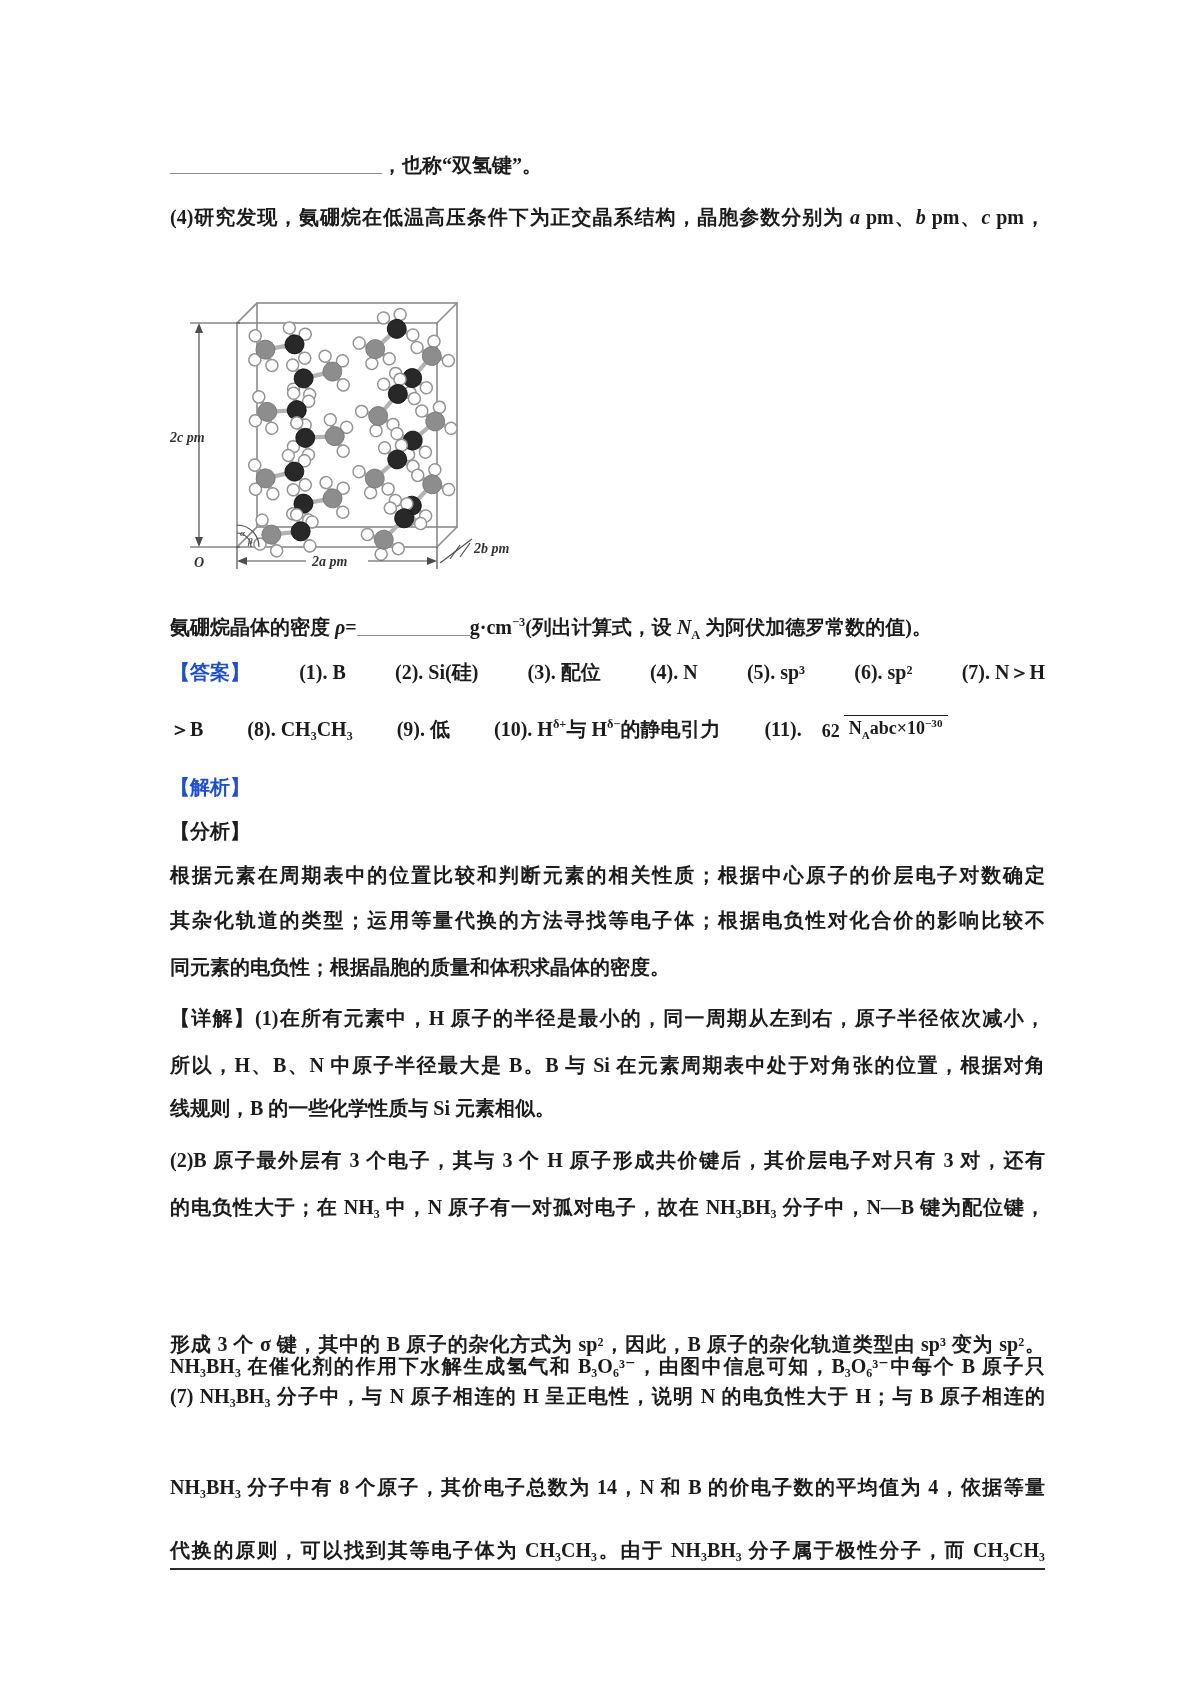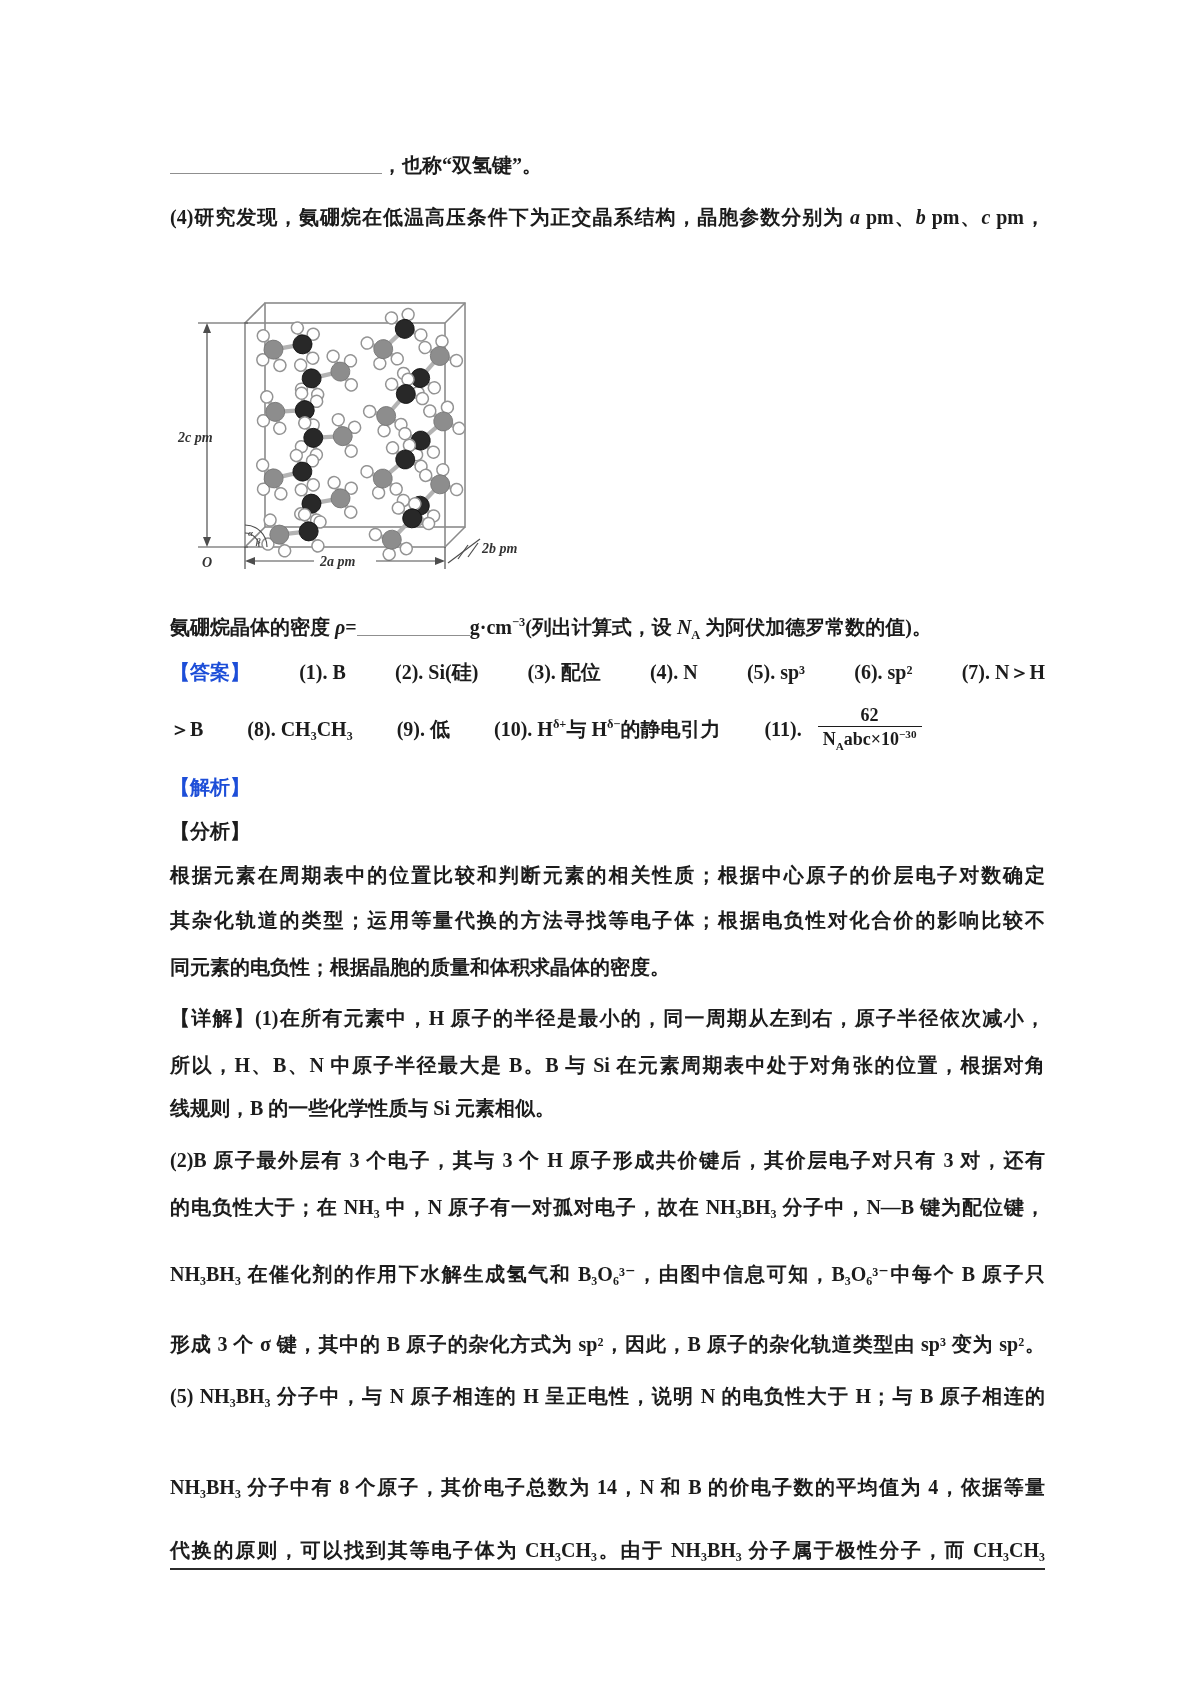--- a/index.html
+++ b/index.html
@@ -19,26 +19,26 @@
   sup.s, sub.s { font-size:0.62em; }
   .blue { color:#1d4ed8; }
   .blank {
     display:inline-block; height:20px; border-bottom:1.6px solid #8f8f8f;
     vertical-align:-2px;
   }
   .blank-w1 { width:212px; }
   .blank-w2 { width:113px; }
   .ansrow1 { display:flex; justify-content:space-between; align-items:baseline; }
   .ansrow2 { display:flex; align-items:center; gap:44px; height:64px; line-height:normal; white-space:nowrap; }
-  .frac { display:inline-flex; flex-direction:column; align-items:center;
+  .frac { display:inline-flex; flex-direction:row; align-items:flex-end;
           font-size:18px; line-height:1.25; vertical-align:middle; }
   .frac .den { border-top:1.6px solid #1c1c1c; padding:1px 5px 0 5px; }
   .frac .num { padding:0 4px; }
   .rule { position:absolute; left:170px; width:875px; height:0; border-top:2px solid #2b2b2b; }
-  .figure { position:absolute; left:176px; top:295px; }
+  .figure { position:absolute; left:168px; top:295px; }
   
   .edge { stroke:#8b8b8b; stroke-width:1.6; fill:none; }
   .dim  { stroke:#4d4d4d; stroke-width:1.2; fill:none; }
   .arrowhead { fill:#4d4d4d; }
   .bond { stroke:#b3b3b3; stroke-width:4.2; stroke-linecap:round; }
   .hat   { fill:#ffffff; stroke:#949494; stroke-width:1.5; }
   .natom { fill:#8d8d8d; stroke:#767676; stroke-width:0.8; }
   .batom { fill:#282828; stroke:#111111; stroke-width:0.8; }
   .dimtext { font-size:14px; fill:#333; font-style:italic;
              font-family:"Liberation Serif","DejaVu Serif",serif; }
@@ -181,21 +181,21 @@
 
   <div class="line just" style="top:852px"><span>根据元素在周期表中的位置比较和判断元素的相关性质；根据中心原子的价层电子对数确定</span></div>
   <div class="line just" style="top:897px"><span>其杂化轨道的类型；运用等量代换的方法寻找等电子体；根据电负性对化合价的影响比较不</span></div>
   <div class="line" style="top:944px"><span>同元素的电负性；根据晶胞的质量和体积求晶体的密度。</span></div>
 
   <div class="line just" style="top:995px"><span>【详解】(1)在所有元素中，H 原子的半径是最小的，同一周期从左到右，原子半径依次减小，</span></div>
   <div class="line just" style="top:1042px"><span>所以，H、B、N 中原子半径最大是 B。B 与 Si 在元素周期表中处于对角张的位置，根据对角</span></div>
   <div class="line" style="top:1085px"><span>线规则，B 的一些化学性质与 Si 元素相似。</span></div>
   <div class="line just" style="top:1137px"><span>(2)B 原子最外层有 3 个电子，其与 3 个 H 原子形成共价键后，其价层电子对只有 3 对，还有</span></div>
   <div class="line just" style="top:1184px"><span>的电负性大于；在 NH₃ 中，N 原子有一对孤对电子，故在 NH₃BH₃ 分子中，N—B 键为配位键，</span></div>
-  <div class="line just" style="top:1251px"><span>NH₃BH₃ 在催化剂的作用下水解生成氢气和 B₃O₆³⁻，由图中信息可知，B₃O₆³⁻中每个 B 原子只</span></div>
+  <div class="line just" style="top:1343px"><span>NH₃BH₃ 在催化剂的作用下水解生成氢气和 B₃O₆³⁻，由图中信息可知，B₃O₆³⁻中每个 B 原子只</span></div>
   <div class="line just" style="top:1321px"><span>形成 3 个 σ 键，其中的 B 原子的杂化方式为 sp²，因此，B 原子的杂化轨道类型由 sp³ 变为 sp²。</span></div>
-  <div class="line just" style="top:1373px"><span>(5) NH₃BH₃ 分子中，与 N 原子相连的 H 呈正电性，说明 N 的电负性大于 H；与 B 原子相连的</span></div>
+  <div class="line just" style="top:1373px"><span>(7) NH₃BH₃ 分子中，与 N 原子相连的 H 呈正电性，说明 N 的电负性大于 H；与 B 原子相连的</span></div>
   <div class="line just" style="top:1464px"><span>NH₃BH₃ 分子中有 8 个原子，其价电子总数为 14，N 和 B 的价电子数的平均值为 4，依据等量</span></div>
   <div class="line just" style="top:1527px"><span>代换的原则，可以找到其等电子体为 CH₃CH₃。由于 NH₃BH₃ 分子属于极性分子，而 CH₃CH₃</span></div>
 
   <div class="rule" style="top:1568px"></div>
 
 </div>
 
 </body></html>

